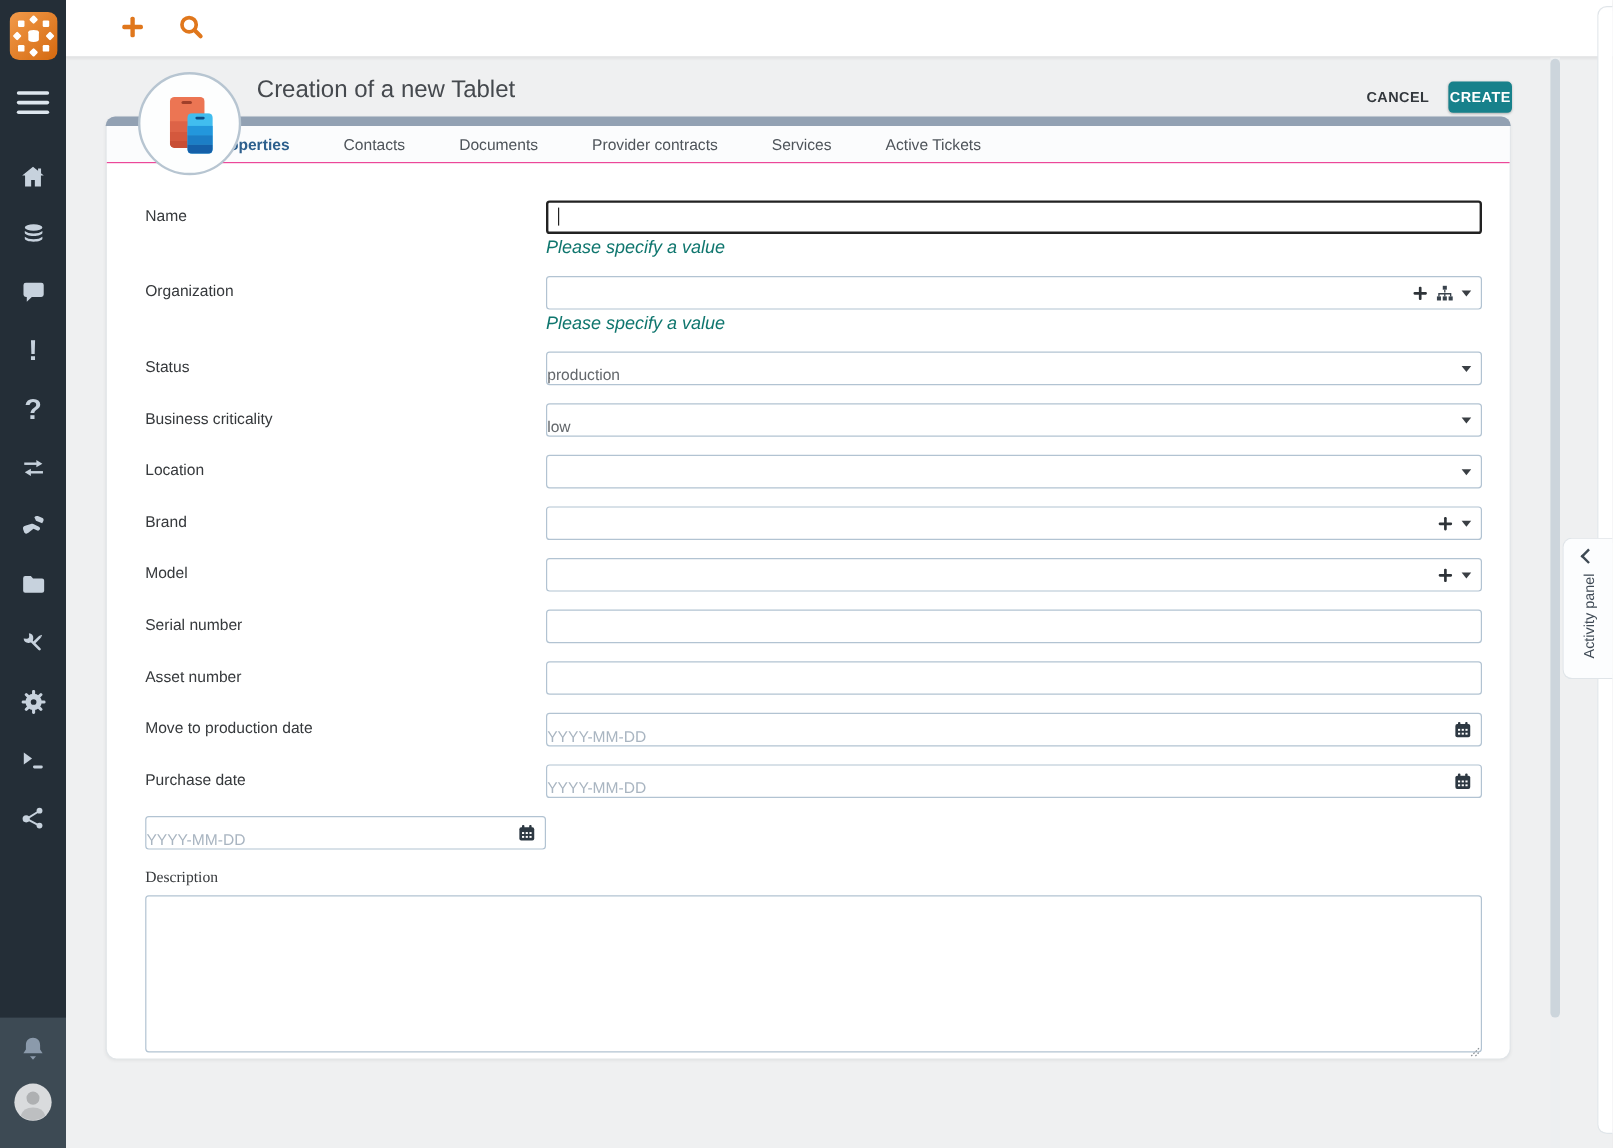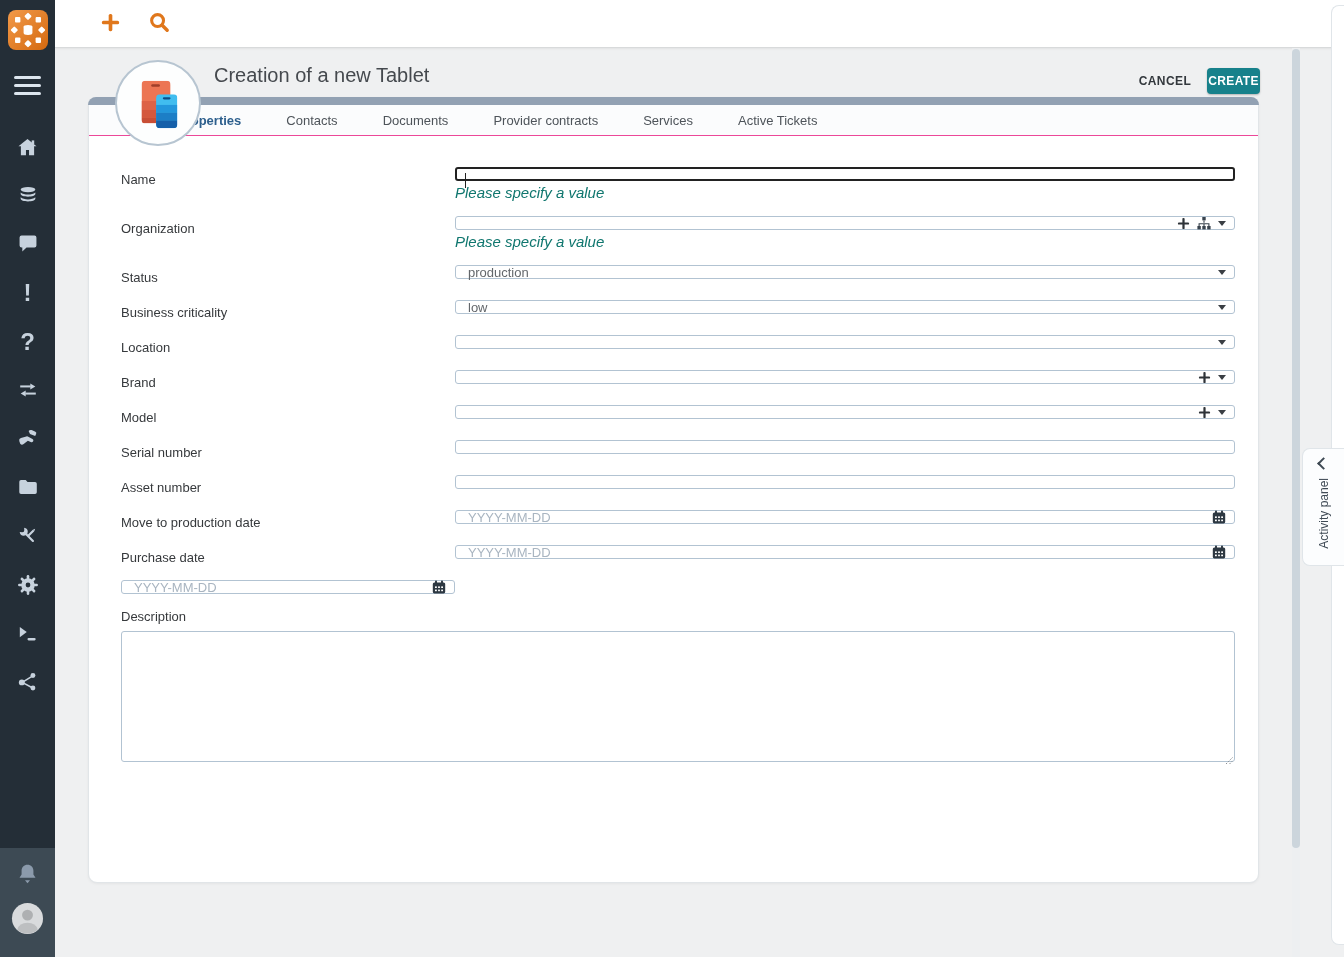--- a/index.html
+++ b/index.html
@@ -41,34 +41,34 @@
     border-radius:9px 9px 0 0;}
   .tabs{position:absolute;left:0;top:7px;width:100%;height:31px;background:#fbfcfd;
     border-bottom:1px solid #ec4899;display:flex;align-items:center;padding-left:88px;
     box-sizing:border-box;gap:45px;}
   .tab{font-size:13px;color:#4e545a;cursor:pointer;white-space:nowrap;}
   .tab.active{color:#2d5f8d;font-weight:bold;}
 
   .form{position:absolute;left:3px;top:38px;width:100%;box-sizing:border-box;padding:31px 28px 0 29px;}
   .row{display:grid;grid-template-columns:334px 780px;margin-bottom:15px;}
   .lbl{font-size:13px;color:#36393c;padding-top:5px;}
-  .ctl{position:relative;height:14px;border:1px solid #b2c3d2;border-radius:3px;background:#fff;
-    box-sizing:border-box;display:flex;align-items:center;padding:0 12px;font-size:13px;color:#63676b;}
+  .ctl{position:relative;height:28px;border:1px solid #b2c3d2;border-radius:3px;background:#fff;
+    box-sizing:border-box;display:flex;align-items:flex-end;padding:0 0;font-size:13px;color:#63676b;}
   .ctl.focused{border:2px solid #222;}
   .text-cursor{position:absolute;left:8px;top:4px;width:1px;height:15px;background:#222;}
   input.raw{border:none;outline:none;flex:1;font-family:"Liberation Sans",sans-serif;font-size:13px;
     color:#63676b;background:transparent;padding:0;}
   input.raw::placeholder{color:#a9b5c1;opacity:1;}
   .ctl-icons{position:absolute;right:8px;top:0;height:100%;display:flex;align-items:center;gap:7px;}
   .caret{width:0;height:0;border-left:4px solid transparent;border-right:4px solid transparent;
     border-top:5px solid #3a3f44;cursor:pointer;}
   .err{grid-column:2;font-size:15px;color:#0f766e;margin-top:3px;height:17px;line-height:17px;font-style:italic;}
   .row.with-err{margin-bottom:15px;}
   .desc-row{margin-bottom:0;}
-  .desc-lbl{font-size:13px;color:#36393c;margin-bottom:7px;}
+  .desc-lbl{font-size:13px;color:#36393c;margin-bottom:7px;font-family:Liberation Serif, serif;}
   textarea.desc{width:1114px;height:131px;border:1px solid #b2c3d2;border-radius:3px;resize:none;
     box-sizing:border-box;outline:none;font-family:"Liberation Sans",sans-serif;font-size:13px;color:#555;}
   .resize-grip{position:absolute;right:1px;bottom:1px;width:10px;height:10px;pointer-events:none;}
 
   
   .scroll-track{position:absolute;left:1292px;top:48px;width:8px;height:909px;background:#edeff1;z-index:6;}
   .scroll-thumb{position:absolute;left:0;top:1px;width:8px;height:799px;background:#ccd5dc;border-radius:4px;cursor:pointer;}
   .panel-sliver{position:absolute;left:1331px;top:5px;width:13px;height:940px;background:#fff;
     border:1px solid #e0e5e9;border-right:none;border-radius:8px 0 0 8px;box-sizing:border-box;z-index:9;}
   .panel-tab{position:absolute;left:1302px;top:448px;width:42px;height:118px;background:#fcfdfe;

